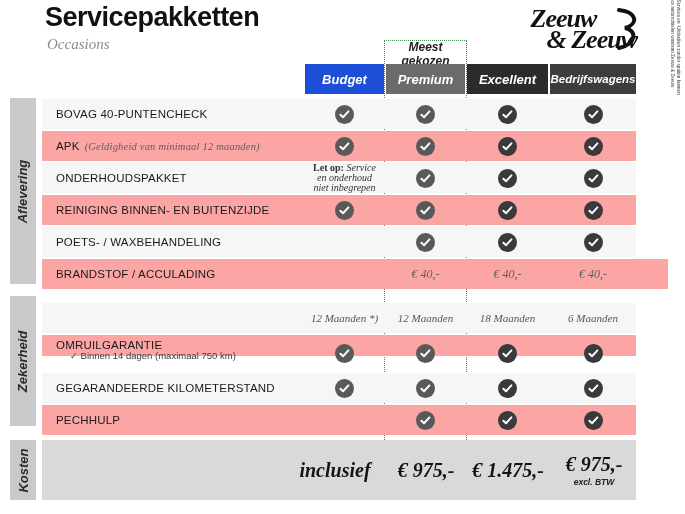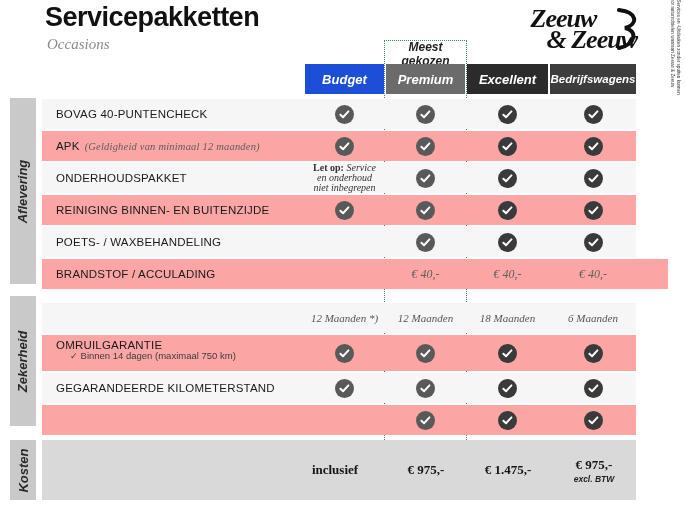--- a/index.html
+++ b/index.html
@@ -118,21 +118,21 @@
 
   
   .kosten-band{
     position:absolute;left:42px;top:440px;width:594px;height:60px;background:#d9d9d9;
   }
   .kosten-cell{
     position:absolute;top:440px;height:60px;display:flex;flex-direction:column;
     align-items:center;justify-content:center;
   }
   .kosten-cell .big{
-    font-size:13px;font-weight:bold;color:#151515;
+    font-size:20px;font-weight:bold;font-style:italic;color:#151515;
     font-family:"Liberation Serif",serif;white-space:nowrap;
   }
   .kosten-cell .small{font-size:8.5px;font-weight:bold;font-style:italic;color:#222;margin-top:1px;}
   .k1{left:285px;width:100px;}
   .k2{left:386px;width:80px;}
   .k3{left:467px;width:82px;}
   .k4{left:550px;width:88px;}
 
   
   .disclaimer{
@@ -356,21 +356,21 @@
         <span class="textcell">12 Maanden</span>
       </div>
     <div class="cellwrap c3">
         <span class="textcell">18 Maanden</span>
       </div>
     <div class="cellwrap c4">
         <span class="textcell">6 Maanden</span>
       </div>
   </div>
 
-  <div class="row alt" style="top:335px;height:36px;">
+  <div class="row alt" style="top:335px;height:21px;">
     <div class="label" style="height:20px;">OMRUILGARANTIE</div>
     <div class="subnote">
       <span class="checkmark-mini">✓</span><span>Binnen 14 dagen (maximaal 750 km)</span>
     </div>
     <div class="cellwrap c1" style="height:36px;">
         <div class="check">
           <svg width="11" height="11" viewBox="0 0 12 12">
             <path d="M1.5 6.2 L4.4 9 L10.3 2.6" stroke="#fff" stroke-width="2.1" fill="none" stroke-linecap="round" stroke-linejoin="round"></path>
           </svg>
         </div>
@@ -424,20 +424,21 @@
     <div class="cellwrap c4">
         <div class="check dark">
           <svg width="11" height="11" viewBox="0 0 12 12">
             <path d="M1.5 6.2 L4.4 9 L10.3 2.6" stroke="#fff" stroke-width="2.1" fill="none" stroke-linecap="round" stroke-linejoin="round"></path>
           </svg>
         </div>
       </div>
   </div>
 
   <div class="row alt" style="top:405px;">
+    <div class="label">PECHHULP</div>
     <div class="cellwrap c1"></div>
     <div class="cellwrap c2">
         <div class="check">
           <svg width="11" height="11" viewBox="0 0 12 12">
             <path d="M1.5 6.2 L4.4 9 L10.3 2.6" stroke="#fff" stroke-width="2.1" fill="none" stroke-linecap="round" stroke-linejoin="round"></path>
           </svg>
         </div>
       </div>
     <div class="cellwrap c3">
         <div class="check dark">

